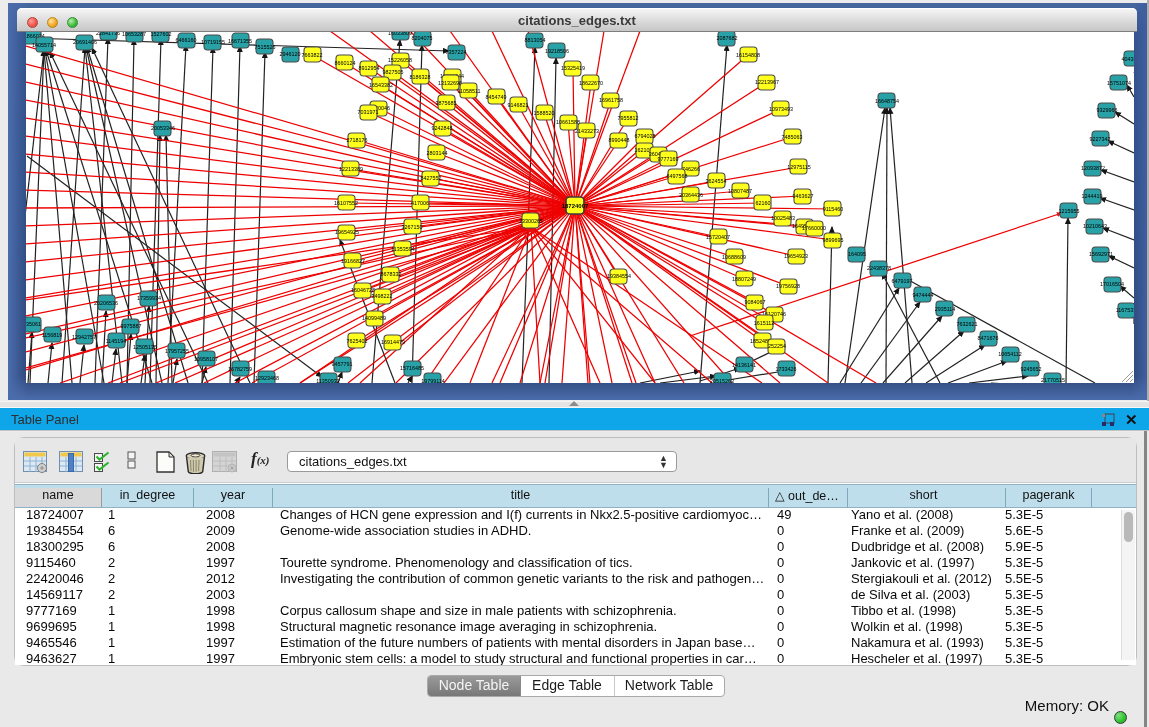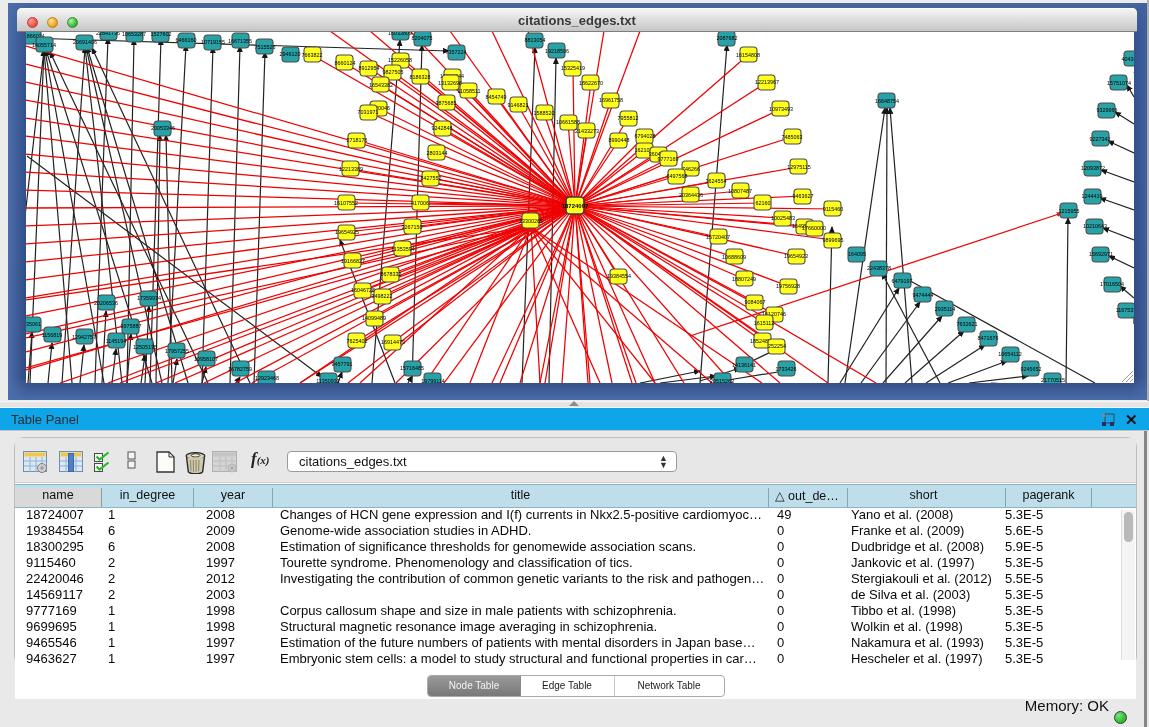--- a/index.html
+++ b/index.html
@@ -21,37 +21,37 @@
 #phead .t{position:absolute;left:11px;top:4px;font-size:13px;color:#2e2e2e}
 #phead .fl{position:absolute;left:1101px;top:5px;width:14px;height:14px}
 #phead .x{position:absolute;left:1125px;top:3px;font-size:15px;font-weight:bold;color:#111}
 #pbody{position:absolute;left:0;top:432px;width:1149px;height:295px;background:#e9e9e9}
 #inner{position:absolute;left:14px;top:5px;width:1121px;height:227px;background:#fdfdfd;border:1px solid #bdbdbd;border-radius:10px}
 #tools{position:absolute;left:0;top:0;width:100%;height:44px;background:#e7e7e7;border-bottom:1px solid #cfcfcf;border-radius:2px 2px 0 0}
 .ic{position:absolute;top:13px}
 #combo{position:absolute;left:272px;top:13px;width:390px;height:21px;background:#fff;border:1px solid #9a9a9a;border-radius:4px;font-size:13px;color:#111;line-height:20px;padding-left:11px;box-sizing:border-box}
 #combo .ar{position:absolute;right:8px;top:3px;font-size:9px;color:#333;line-height:7px}
 
-#tbl{position:absolute;left:0;top:45px;width:1121px;height:216px;background:#fff;font-size:12.5px;overflow:hidden}
+#tbl{position:absolute;left:0;top:45px;width:1121px;height:182px;background:#fff;font-size:12.5px;overflow:hidden}
 #th{position:absolute;left:0;top:1px;height:22px;width:1121px;background:#bfdeeb;border-top:1px solid #8fb3c4;border-bottom:1px solid #8fb3c4}
 #th span{position:absolute;top:3px;text-align:center;color:#111;border-right:1px solid #7fa8bc;height:19px}
 #tbody{position:absolute;left:0;top:24px;width:1121px;font-size:13px}
 .tr{position:relative;height:16px;line-height:16px;color:#090909;white-space:nowrap}
 .tr span{position:absolute;top:0}
 .c0{left:11px;width:83px}
 .c1{left:93px}
 .c2{left:191px}
 .c3{left:265px;width:487px;overflow:hidden}
 .c4{left:762px}
 .c5{left:836px}
 .c6{left:990px}
 #vsb{position:absolute;right:1px;top:27px;width:13px;height:150px;background:#f4f4f4;border-left:1px solid #ddd}
 #vsb .th{position:absolute;left:2px;top:2px;width:9px;height:30px;border-radius:5px;background:#b9b9b9}
 
-#tabs{position:absolute;left:427px;top:243px;width:296px;height:20px;border:1px solid #a9a9a9;border-radius:4px;background:#fff;font-size:10px}
+#tabs{position:absolute;left:427px;top:243px;width:296px;height:20px;border:1px solid #a9a9a9;border-radius:4px;background:#fff;font-size:14px}
 #tabs .seg{position:absolute;top:0;height:20px;line-height:19px;text-align:center}
 #tabs .s1{left:0;width:92px;background:linear-gradient(#9a9a9a,#787878);color:#f4f4f4;border-radius:3px 0 0 3px;border-right:1px solid #8a8a8a}
 #tabs .s2{left:93px;width:92px;color:#1b1b1b}
 #tabs .s3{left:186px;width:108px;color:#1b1b1b;border-left:1px solid #c9c9c9}
 #mem{position:absolute;right:40px;top:265px;font-size:15px;color:#111}
 #memdot{position:absolute;right:22px;top:279px;width:11px;height:11px;border-radius:50%;background:radial-gradient(circle at 3.5px 3.5px,#7fe07f,#2cc32c 60%,#23a623);border:1px solid #3a3a3a}
 .lg{position:absolute;left:0;top:0;width:8px;height:407px;background:#ececec}
 </style></head>
 <body>
 <div id="win"></div>
@@ -931,21 +931,20 @@
             <span class="c2">2009</span>
             <span class="c3">Genome-wide association studies in ADHD.</span>
             <span class="c4">0</span>
             <span class="c5">Franke et al. (2009)</span>
             <span class="c6">5.6E-5</span>
           </div>
 <div class="tr">
             <span class="c0">18300295</span>
             <span class="c1">6</span>
             <span class="c2">2008</span>
-            <span class="c3">Estimation of significance thresholds for genomewide association scans.</span>
             <span class="c4">0</span>
             <span class="c5">Dudbridge et al. (2008)</span>
             <span class="c6">5.9E-5</span>
           </div>
 <div class="tr">
             <span class="c0">9115460</span>
             <span class="c1">2</span>
             <span class="c2">1997</span>
             <span class="c3">Tourette syndrome. Phenomenology and classification of tics.</span>
             <span class="c4">0</span>

